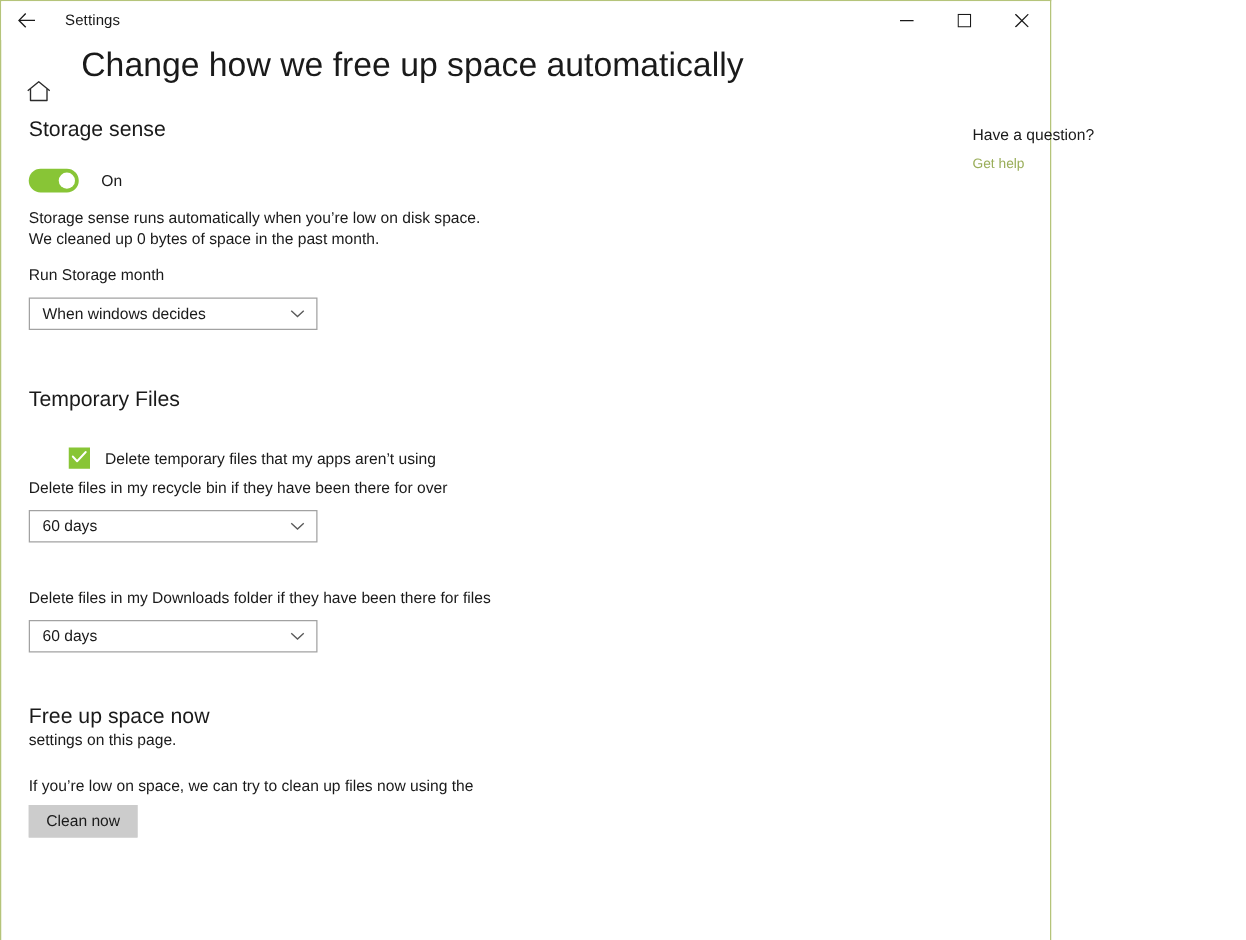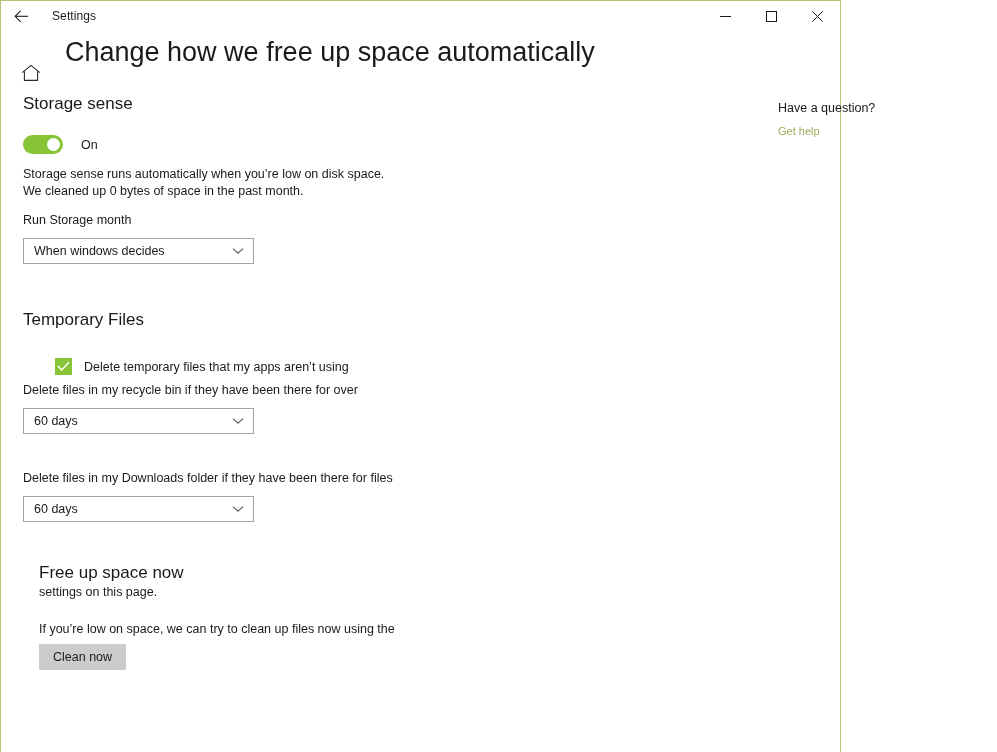--- a/index.html
+++ b/index.html
@@ -246,21 +246,21 @@
   }
 
   
   .mt-27 { margin-top: 27px; }
   .mt-20 { margin-top: 20px; }
   .mt-12 { margin-top: 12px; }
   .mt-9  { margin-top: 9px; }
   .mt-7  { margin-top: 7px; }
   .mt-6  { margin-top: 6px; text-align: center; }
   .mt-36 { margin-top: 36px; }
-  .mt-40 { margin-top: 40px; margin-left: 16px; }
+  .mt-40 { margin-top: 40px; }
   .mt-45 { margin-top: 45px; }
 </style>
 </head>
 <body>
 
 <div class="window">
 
   <div class="titlebar">
 
     <div class="back-button">

